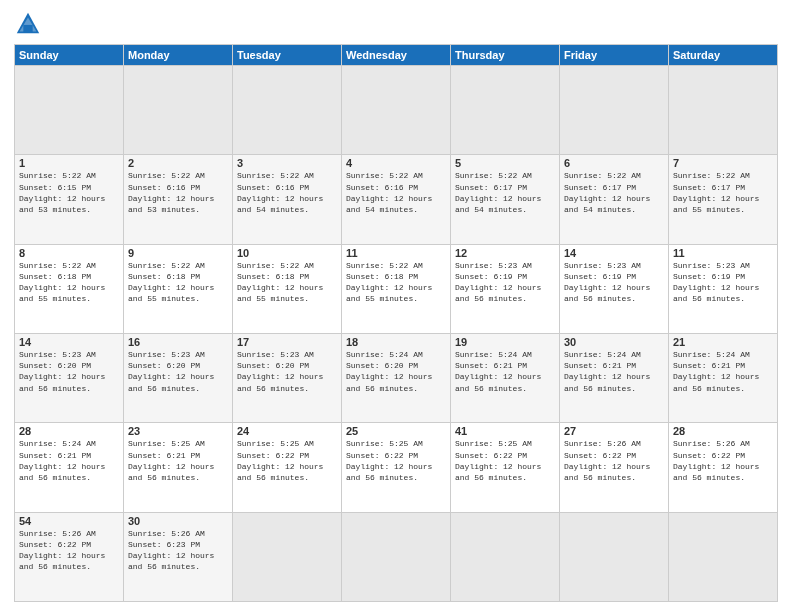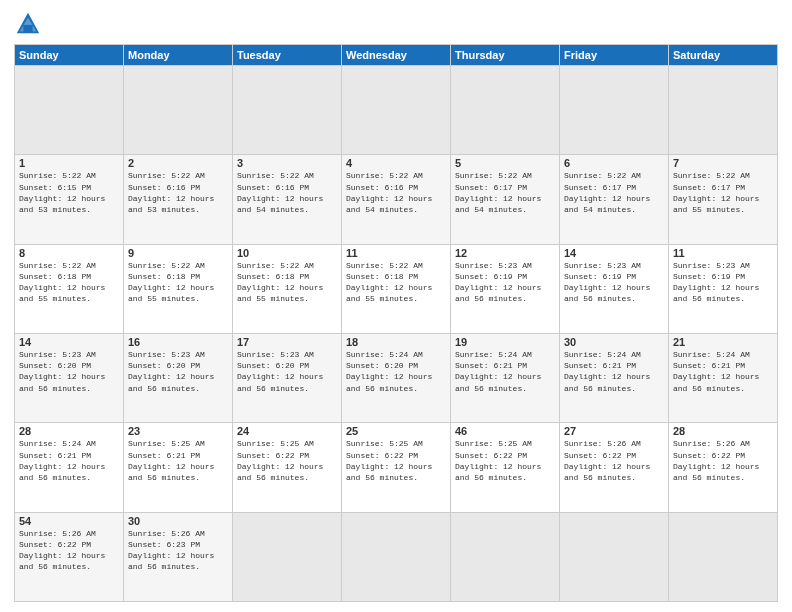--- a/index.html
+++ b/index.html
@@ -251,21 +251,21 @@
       </td>
           <td>
         <span class="day-num">24</span>
         <span class="day-info">Sunrise: 5:25 AM<br>Sunset: 6:22 PM<br>Daylight: 12 hours and 56 minutes.</span>
       </td>
           <td>
         <span class="day-num">25</span>
         <span class="day-info">Sunrise: 5:25 AM<br>Sunset: 6:22 PM<br>Daylight: 12 hours and 56 minutes.</span>
       </td>
           <td>
-        <span class="day-num">46</span>
+        <span class="day-num">41</span>
         <span class="day-info">Sunrise: 5:25 AM<br>Sunset: 6:22 PM<br>Daylight: 12 hours and 56 minutes.</span>
       </td>
           <td>
         <span class="day-num">27</span>
         <span class="day-info">Sunrise: 5:26 AM<br>Sunset: 6:22 PM<br>Daylight: 12 hours and 56 minutes.</span>
       </td>
           <td>
         <span class="day-num">28</span>
         <span class="day-info">Sunrise: 5:26 AM<br>Sunset: 6:22 PM<br>Daylight: 12 hours and 56 minutes.</span>
       </td>

